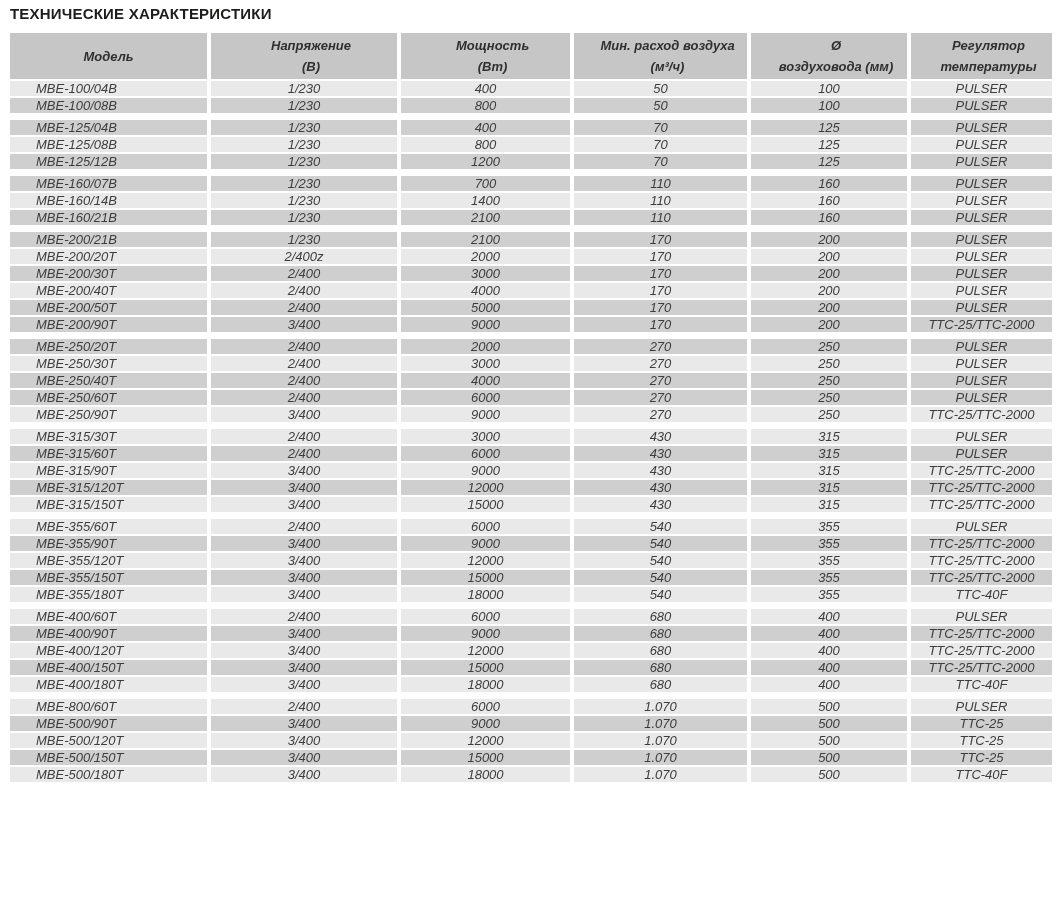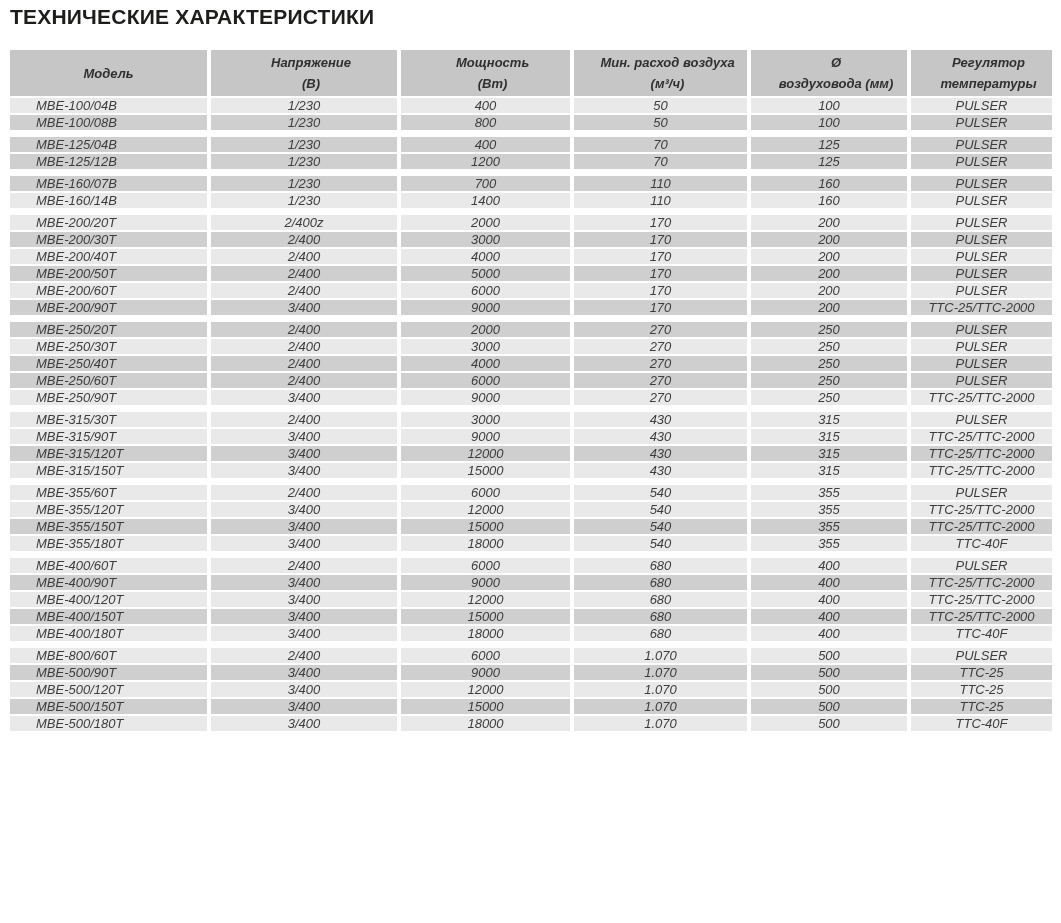--- a/index.html
+++ b/index.html
@@ -11,22 +11,22 @@
     --sep:#ffffff;
   }
   *{box-sizing:border-box;margin:0;padding:0;}
   html,body{background:#ffffff;}
   body{
     width:1061px;height:923px;overflow:hidden;
     font-family:"Liberation Sans","DejaVu Sans",sans-serif;
   }
   .page{padding:5px 9px 0 10px;}
   .page-title{
-    font-size:21px;font-weight:700;color:var(--title-text);
-    letter-spacing:.2px;margin-bottom:21px;
+    font-size:15px;font-weight:700;color:var(--title-text);
+    letter-spacing:.2px;margin-bottom:11px;
   }
   table.specs{
     width:1042px;table-layout:fixed;border-collapse:separate;border-spacing:0;font-style:italic;
   }
   col.c0{width:197px;}
   col.c1{width:190px;}
   col.c2{width:173px;}
   col.c3{width:177px;}
   col.c4{width:160px;}
   col.c5{width:145px;}
@@ -116,20 +116,28 @@
           <td colspan="6"></td>
         </tr>
         <tr class="dark">
           <td>MBE-125/04B</td>
           <td>1/230</td>
           <td>400</td>
           <td>70</td>
           <td>125</td>
           <td>PULSER</td>
         </tr>
+        <tr class="light">
+          <td>MBE-125/08B</td>
+          <td>1/230</td>
+          <td>800</td>
+          <td>70</td>
+          <td>125</td>
+          <td>PULSER</td>
+        </tr>
         <tr class="dark">
           <td>MBE-125/12B</td>
           <td>1/230</td>
           <td>1200</td>
           <td>70</td>
           <td>125</td>
           <td>PULSER</td>
         </tr>
         <tr class="spacer">
           <td colspan="6"></td>
@@ -143,22 +151,38 @@
           <td>PULSER</td>
         </tr>
         <tr class="light">
           <td>MBE-160/14B</td>
           <td>1/230</td>
           <td>1400</td>
           <td>110</td>
           <td>160</td>
           <td>PULSER</td>
         </tr>
-        <tr class="spacer">
-          <td colspan="6"></td>
+        <tr class="dark">
+          <td>MBE-160/21B</td>
+          <td>1/230</td>
+          <td>2100</td>
+          <td>110</td>
+          <td>160</td>
+          <td>PULSER</td>
+        </tr>
+        <tr class="spacer">
+          <td colspan="6"></td>
+        </tr>
+        <tr class="dark">
+          <td>MBE-200/21B</td>
+          <td>1/230</td>
+          <td>2100</td>
+          <td>170</td>
+          <td>200</td>
+          <td>PULSER</td>
         </tr>
         <tr class="light">
           <td>MBE-200/20T</td>
           <td>2/400z</td>
           <td>2000</td>
           <td>170</td>
           <td>200</td>
           <td>PULSER</td>
         </tr>
         <tr class="dark">
@@ -178,28 +202,20 @@
           <td>PULSER</td>
         </tr>
         <tr class="dark">
           <td>MBE-200/50T</td>
           <td>2/400</td>
           <td>5000</td>
           <td>170</td>
           <td>200</td>
           <td>PULSER</td>
         </tr>
-        <tr class="light">
-          <td>MBE-200/60T</td>
-          <td>2/400</td>
-          <td>6000</td>
-          <td>170</td>
-          <td>200</td>
-          <td>PULSER</td>
-        </tr>
         <tr class="dark">
           <td>MBE-200/90T</td>
           <td>3/400</td>
           <td>9000</td>
           <td>170</td>
           <td>200</td>
           <td>TTC-25/TTC-2000</td>
         </tr>
         <tr class="spacer">
           <td colspan="6"></td>
@@ -248,20 +264,28 @@
           <td colspan="6"></td>
         </tr>
         <tr class="light">
           <td>MBE-315/30T</td>
           <td>2/400</td>
           <td>3000</td>
           <td>430</td>
           <td>315</td>
           <td>PULSER</td>
         </tr>
+        <tr class="dark">
+          <td>MBE-315/60T</td>
+          <td>2/400</td>
+          <td>6000</td>
+          <td>430</td>
+          <td>315</td>
+          <td>PULSER</td>
+        </tr>
         <tr class="light">
           <td>MBE-315/90T</td>
           <td>3/400</td>
           <td>9000</td>
           <td>430</td>
           <td>315</td>
           <td>TTC-25/TTC-2000</td>
         </tr>
         <tr class="dark">
           <td>MBE-315/120T</td>
@@ -282,20 +306,28 @@
         <tr class="spacer">
           <td colspan="6"></td>
         </tr>
         <tr class="light">
           <td>MBE-355/60T</td>
           <td>2/400</td>
           <td>6000</td>
           <td>540</td>
           <td>355</td>
           <td>PULSER</td>
+        </tr>
+        <tr class="dark">
+          <td>MBE-355/90T</td>
+          <td>3/400</td>
+          <td>9000</td>
+          <td>540</td>
+          <td>355</td>
+          <td>TTC-25/TTC-2000</td>
         </tr>
         <tr class="light">
           <td>MBE-355/120T</td>
           <td>3/400</td>
           <td>12000</td>
           <td>540</td>
           <td>355</td>
           <td>TTC-25/TTC-2000</td>
         </tr>
         <tr class="dark">

